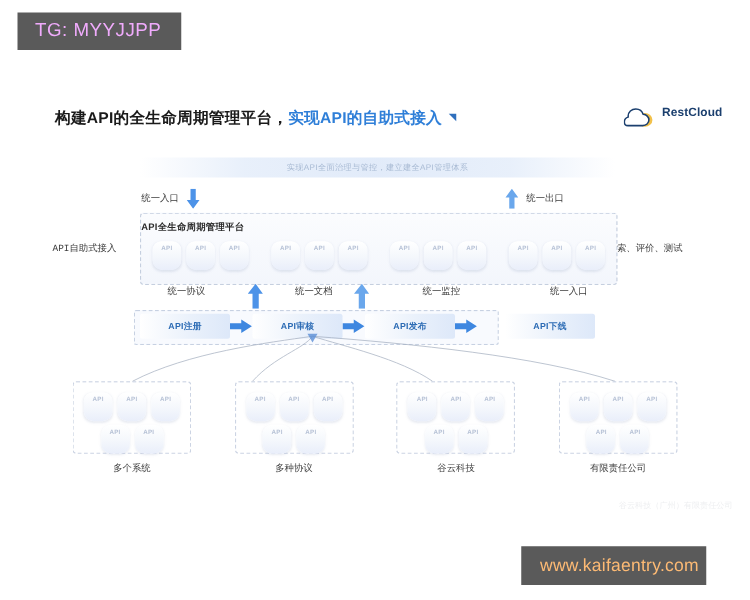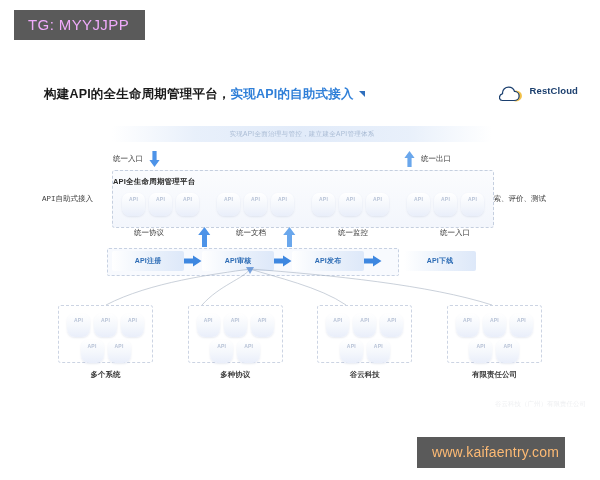--- a/index.html
+++ b/index.html
@@ -291,21 +291,20 @@
     justify-content: center;
     gap: 4px;
   }
   .source-grid-bot { margin-top: 3px; }
   .source-label {
     margin-top: 7px;
     text-align: center;
     font-size: 7.5px;
     color: #3c3c3c;
     white-space: nowrap;
-    font-weight: bold;
   }
 
   
   .watermark {
     position: absolute;
     right: 14px;
     top: 340px;
     font-size: 6.5px;
     color: #eeeff1;
     white-space: nowrap;

